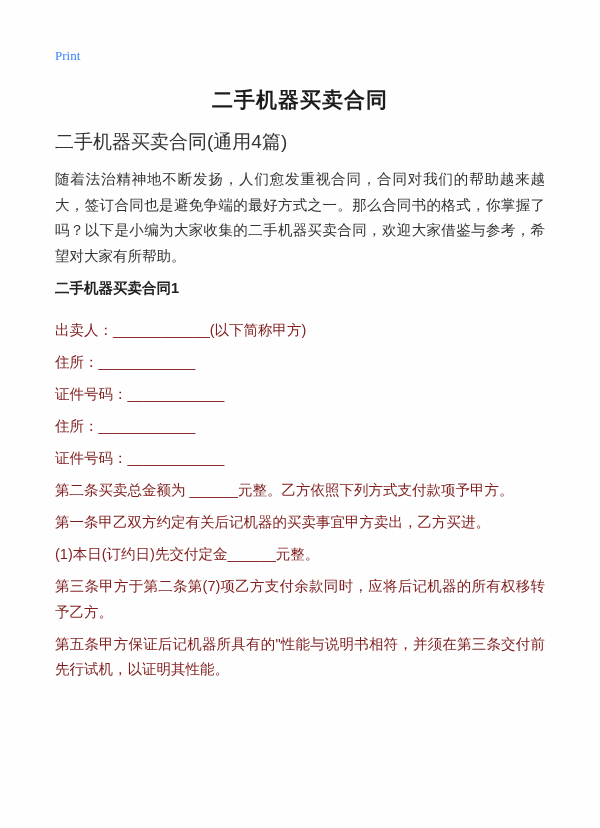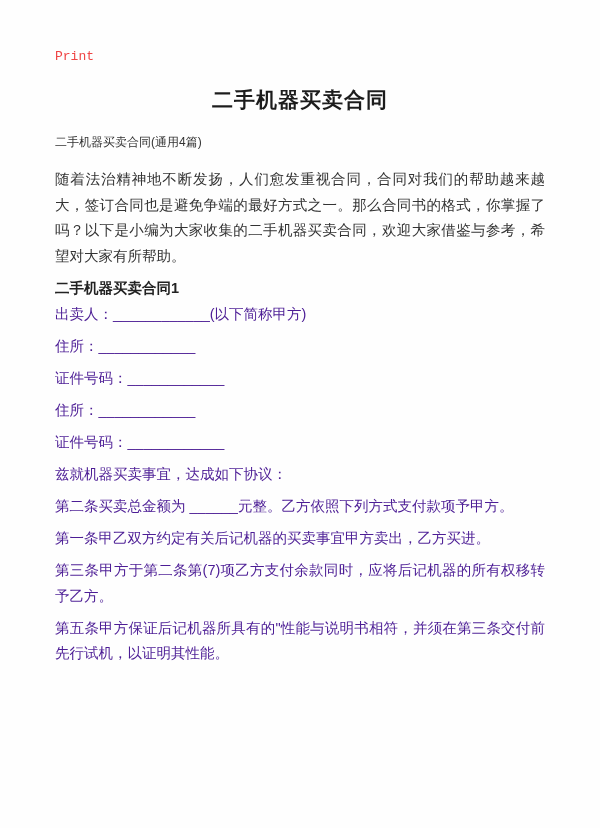--- a/index.html
+++ b/index.html
@@ -16,59 +16,59 @@
     color: #333333;
   }
   .page {
     width: 600px;
     height: 828px;
     padding: 46px 55px 0 55px;
     background: #fefefe;
   }
   .print-link {
     display: inline-block;
-    font-family: Liberation Mono, monospace;
+    font-family: Liberation Serif, serif;
     font-size: 13px;
-    color: #ef4444;
+    color: #3b82f6;
     margin: 0 0 2px 0;
     cursor: pointer;
     text-decoration: none;
   }
   h1.doc-title {
     font-size: 21px;
     font-weight: bold;
     color: #1c1c1c;
     text-align: center;
     margin: 20px 0 15px 0;
     letter-spacing: 1px;
     font-family: Liberation Serif, serif;
   }
   .doc-subtitle {
-    font-size: 12px;
+    font-size: 19px;
     line-height: 26px;
     margin: 4px 0 7px 0;
   }
   .intro {
     font-size: 14.5px;
     line-height: 25.5px;
     margin: 12px 0 7px 0;
     text-align: justify;
   }
   h2.section-heading {
     font-size: 14.5px;
     font-weight: bold;
     color: #222222;
-    margin: 5px 0 1px 0;
+    margin: 5px 0 17px 0;
     line-height: 25px;
   }
   .paragraphs p {
     font-size: 14.5px;
     line-height: 25.5px;
     margin: 0 0 6.5px 0;
-    color: #4c1d95;
+    color: #7f1d1d;
     text-align: justify;
   }
 </style>
 </head>
 <body>
 
 <div class="page">
 
   <a class="print-link">Print</a>
 
@@ -79,20 +79,20 @@
   <p class="intro">随着法治精神地不断发扬，人们愈发重视合同，合同对我们的帮助越来越大，签订合同也是避免争端的最好方式之一。那么合同书的格式，你掌握了吗？以下是小编为大家收集的二手机器买卖合同，欢迎大家借鉴与参考，希望对大家有所帮助。</p>
 
   <h2 class="section-heading">二手机器买卖合同1</h2>
 
   <div class="paragraphs">
       <p>出卖人：____________(以下简称甲方)</p>
       <p>住所：____________</p>
       <p>证件号码：____________</p>
       <p>住所：____________</p>
       <p>证件号码：____________</p>
-      <p>兹就机器买卖事宜，达成如下协议：</p>
       <p>第二条买卖总金额为 ______元整。乙方依照下列方式支付款项予甲方。</p>
       <p>第一条甲乙双方约定有关后记机器的买卖事宜甲方卖出，乙方买进。</p>
+      <p>(1)本日(订约日)先交付定金______元整。</p>
       <p>第三条甲方于第二条第(7)项乙方支付余款同时，应将后记机器的所有权移转予乙方。</p>
       <p>第五条甲方保证后记机器所具有的"性能与说明书相符，并须在第三条交付前先行试机，以证明其性能。</p>
     </div>
 
 </div>
 
 </body></html>

